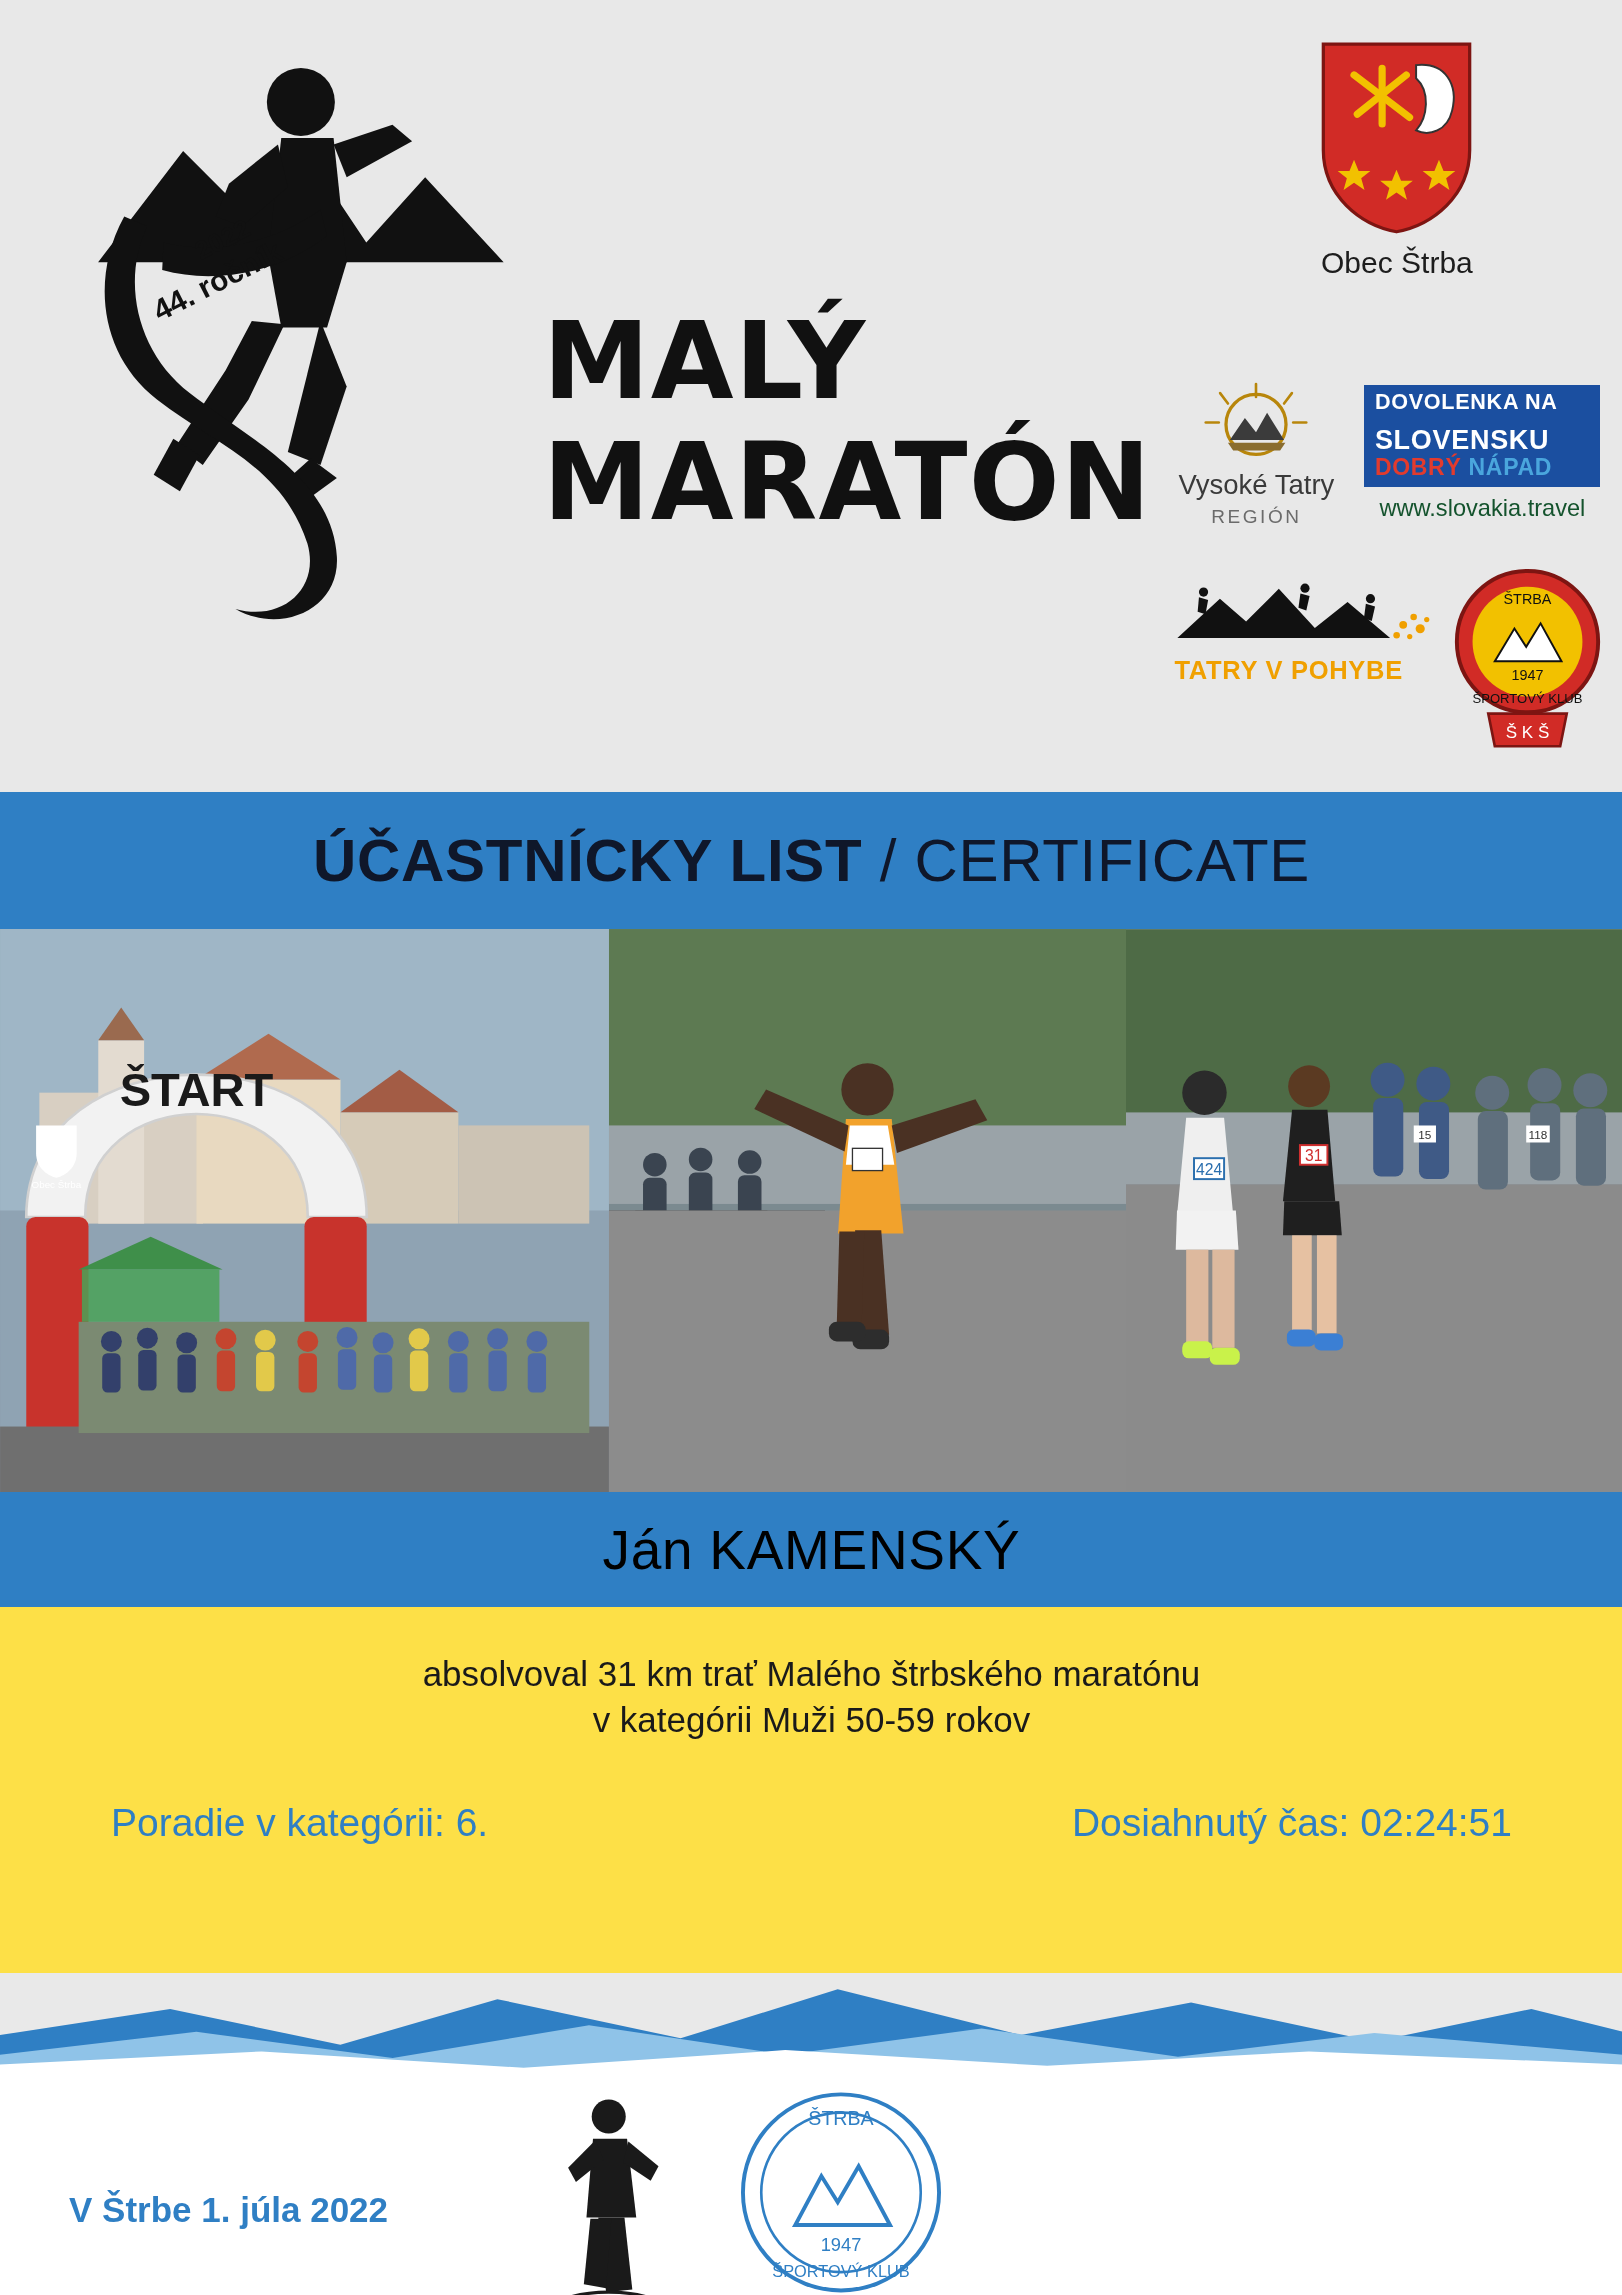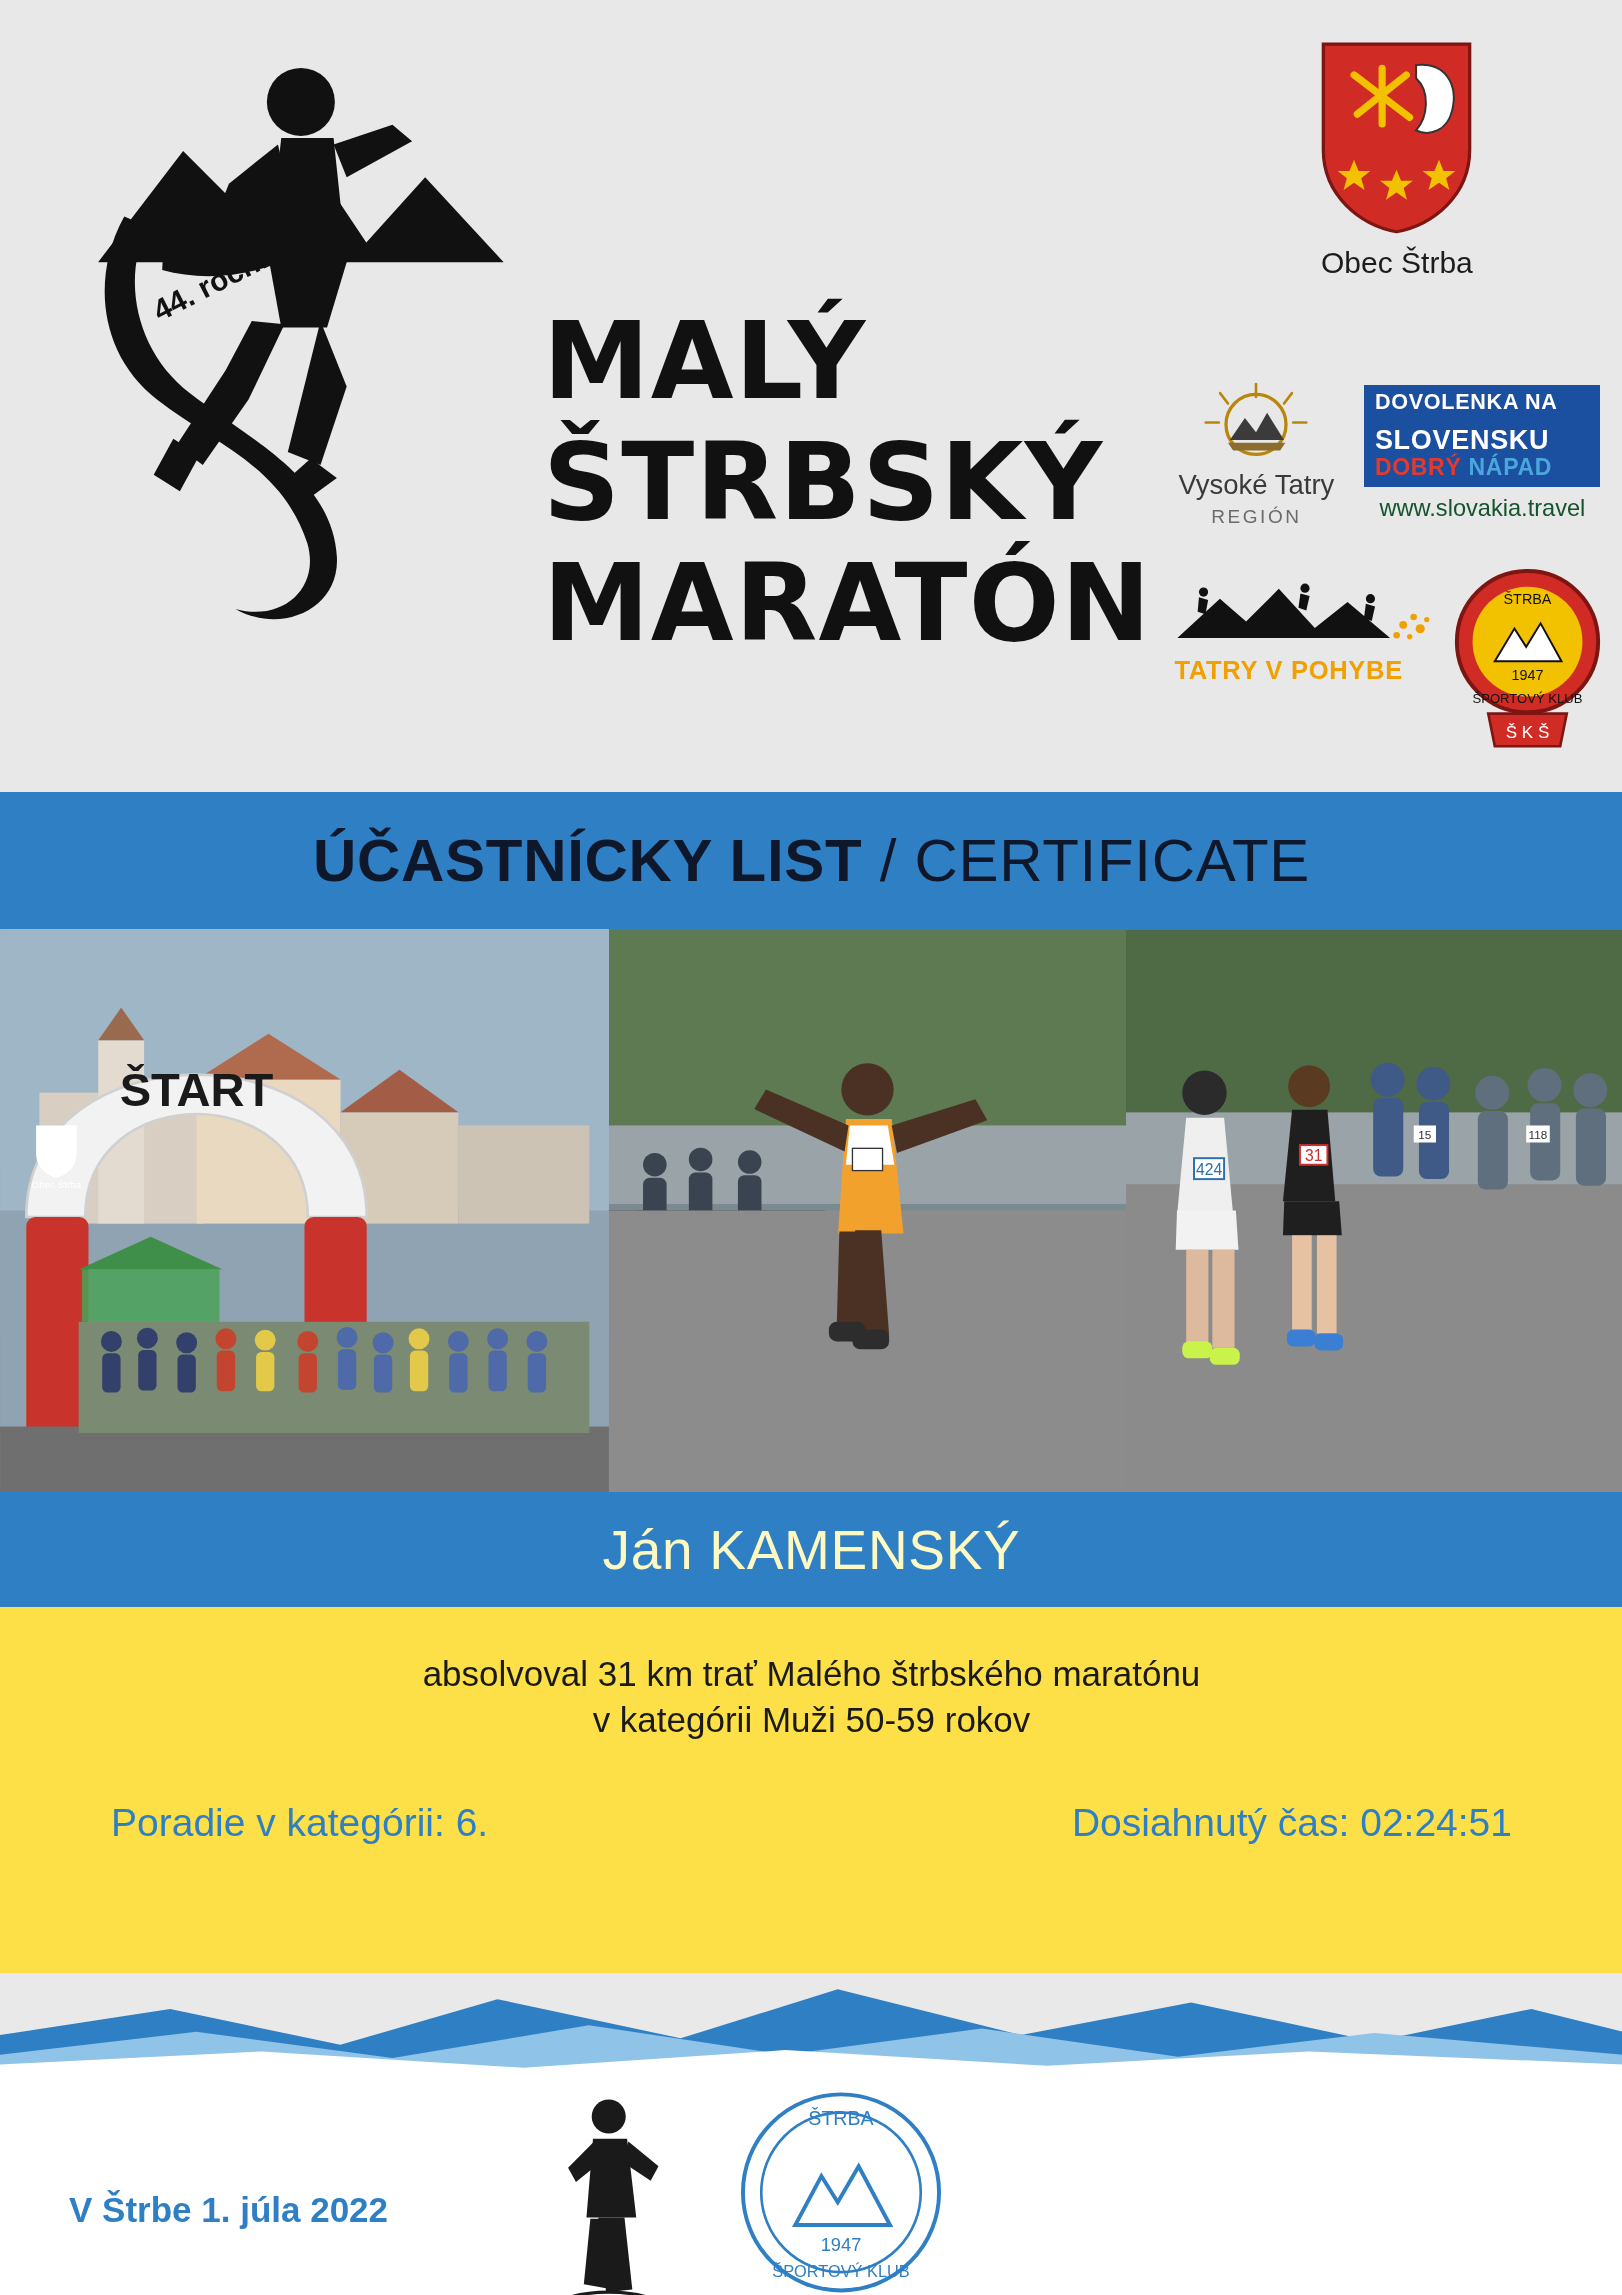--- a/index.html
+++ b/index.html
@@ -186,21 +186,21 @@
   
   .name-bar {
     height: 115px;
     background: #2f7fc4;
     display: flex;
     align-items: center;
     justify-content: center;
   }
   .name-bar .n {
     font-size: 55px;
-    color: #fef9c3;
+    color: #000000;
     letter-spacing: 0.7px;
   }
 
   
   .body-area {
     position: relative;
     height: 366px;
     background: #fde047;
     text-align: center;
   }
@@ -292,21 +292,20 @@
       <path d="M120 300 C200 320 290 300 360 250 L370 290 C300 345 200 365 118 342 Z" fill="#111"></path>
     </svg>
 
     <div class="ribbon-year">
       <span class="yr">2022</span>
       <span class="rn">44. ročník</span>
     </div>
 
     <div class="logo-text">
       <div>MALÝ</div>
-      <div>ŠTRBSKÝ</div>
       <div>MARATÓN</div>
     </div>
   </div>
 
   <div class="sponsors">
 
     <div class="crest-wrap">
       <svg class="crest" viewBox="0 0 240 300" xmlns="http://www.w3.org/2000/svg">
         <path d="M8 8 H232 V170 C232 240 175 285 120 295 C65 285 8 240 8 170 Z" fill="#d12b26" stroke="#7d1512" stroke-width="5"></path>
         <path d="M150 40 C195 35 215 70 205 110 C198 140 170 150 150 140 C168 120 172 80 150 60 Z" fill="#fff" stroke="#333" stroke-width="3"></path>

